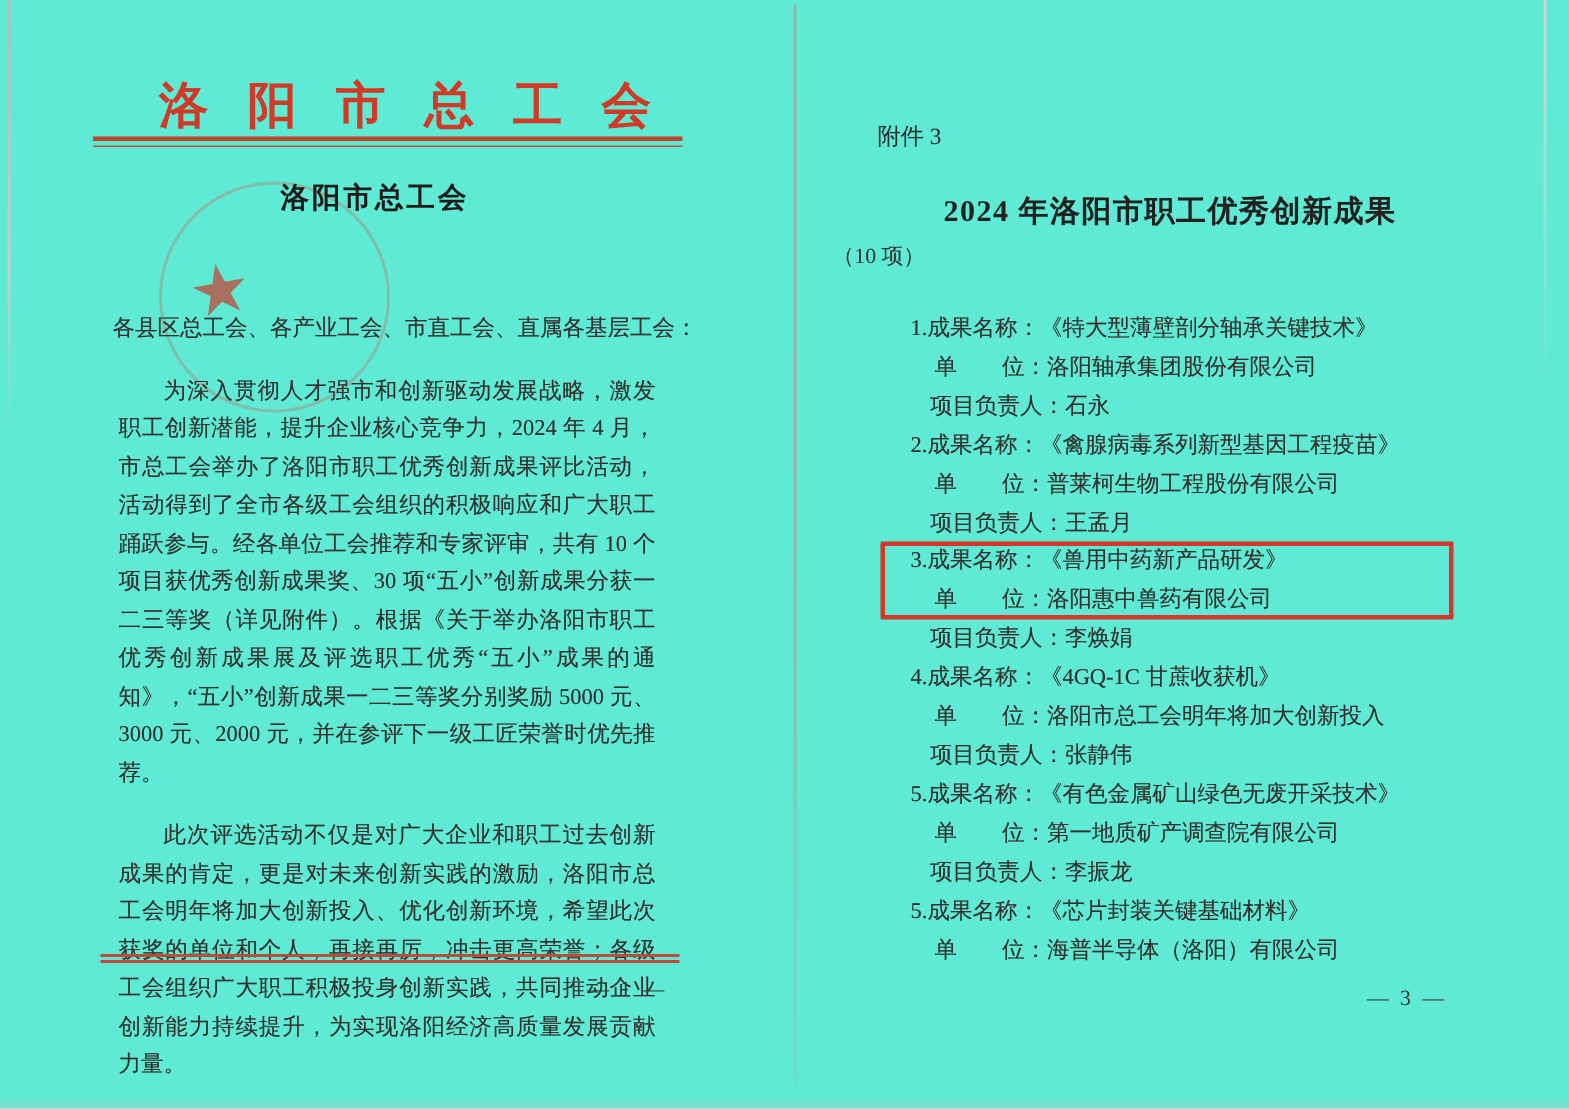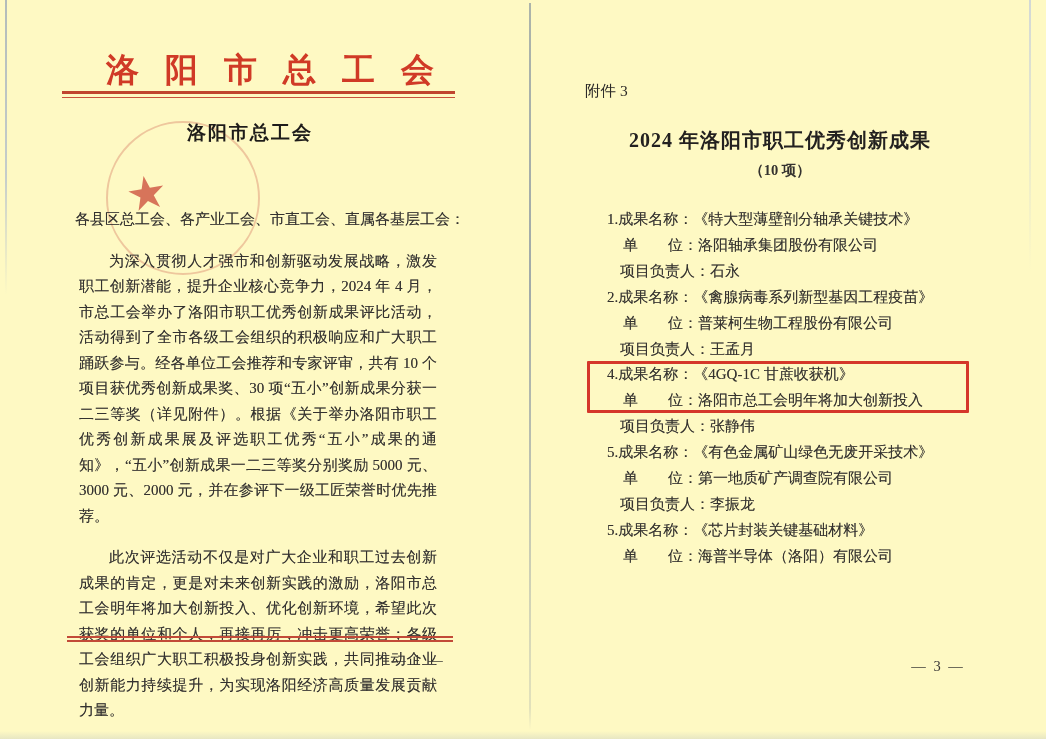--- a/index.html
+++ b/index.html
@@ -2,21 +2,21 @@
 <html><head>
 <meta charset="utf-8">
 <style>
   html,body{margin:0;padding:0;}
   body{
     width:1046px;height:739px;
     background:#fbfbf9;
     font-family:"Liberation Serif","DejaVu Serif",serif;
     position:relative;overflow:hidden;
   }
-  .scan{position:absolute;inset:0;background:#fef9c3;}
+  .scan{position:absolute;inset:0;background:#5eead4;}
 
   
   .edge-line-left{position:absolute;left:5px;top:0;width:2px;height:295px;
     background:linear-gradient(to bottom,#b3bcba 0%,#c5cdcb 60%,rgba(197,205,203,0) 100%);}
   .page-divider{position:absolute;left:529px;top:3px;width:2px;height:727px;
     background:linear-gradient(to bottom,rgba(158,168,166,.85) 0%,#a2aba9 40%,rgba(162,171,169,.30) 97%,rgba(162,171,169,0) 100%);}
   .edge-line-right{position:absolute;left:1029px;top:0;width:2px;height:272px;
     background:linear-gradient(to bottom,#d2d8d6,rgba(210,216,214,0));}
   .bottom-shadow{position:absolute;left:0;top:731px;width:1046px;height:8px;
     background:linear-gradient(to bottom,rgba(188,196,194,0),rgba(188,196,194,.35));}
@@ -44,21 +44,21 @@
   .b-rule{height:1.5px;background:#c24a38;}
   .b-rule + .b-rule{margin-top:2.5px;}
   .page-num{position:absolute;font-size:14.5px;color:#3a3836;letter-spacing:2px;text-align:center;}
   .page-num-left{top:612px;left:300px;width:116px;}
 
   
   .right-page{position:absolute;left:555px;top:70px;width:465px;height:645px;color:#34322f;}
   .attachment-label{position:absolute;top:11px;left:30px;font-size:15.5px;color:#2c2a28;}
   .r-title{position:absolute;top:57px;left:0;width:450px;text-align:center;
     font-size:20px;font-weight:700;color:#232120;letter-spacing:1px;}
-  .r-subtitle{position:absolute;top:91px;left:0;width:450px;text-align:center;font-size:14.5px;font-weight:bold;}
+  .r-subtitle{position:absolute;top:91px;left:0;width:450px;font-size:14.5px;}
   .r-list{position:absolute;top:137px;left:0;width:460px;font-size:15px;line-height:25.9px;
     text-shadow:0 0 .4px rgba(60,58,55,.5);}
   .ln-name{padding-left:52px;}
   .ln-unit{padding-left:68px;}
   .ln-leader{padding-left:65px;}
   .highlight-box{position:absolute;top:291px;left:32px;width:382px;height:52px;
     border:3px solid #d5372a;pointer-events:none;box-sizing:border-box;border-radius:1px;}
   .page-num-right{top:588px;left:325px;width:116px;}
 </style>
 </head>
@@ -113,20 +113,25 @@
         <div class="ln-unit">单　　位：洛阳轴承集团股份有限公司</div>
         <div class="ln-leader">项目负责人：石永</div>
       </div>
 
       <div class="item">
         <div class="ln-name">2.成果名称：《禽腺病毒系列新型基因工程疫苗》</div>
         <div class="ln-unit">单　　位：普莱柯生物工程股份有限公司</div>
         <div class="ln-leader">项目负责人：王孟月</div>
       </div>
 
+      <div class="item">
+        <div class="ln-name">3.成果名称：《兽用中药新产品研发》</div>
+        <div class="ln-unit">单　　位：洛阳惠中兽药有限公司</div>
+        <div class="ln-leader">项目负责人：李焕娟</div>
+      </div>
 
       <div class="item">
         <div class="ln-name">4.成果名称：《4GQ-1C 甘蔗收获机》</div>
         <div class="ln-unit">单　　位：洛阳市总工会明年将加大创新投入</div>
         <div class="ln-leader">项目负责人：张静伟</div>
       </div>
 
       <div class="item">
         <div class="ln-name">5.成果名称：《有色金属矿山绿色无废开采技术》</div>
         <div class="ln-unit">单　　位：第一地质矿产调查院有限公司</div>

